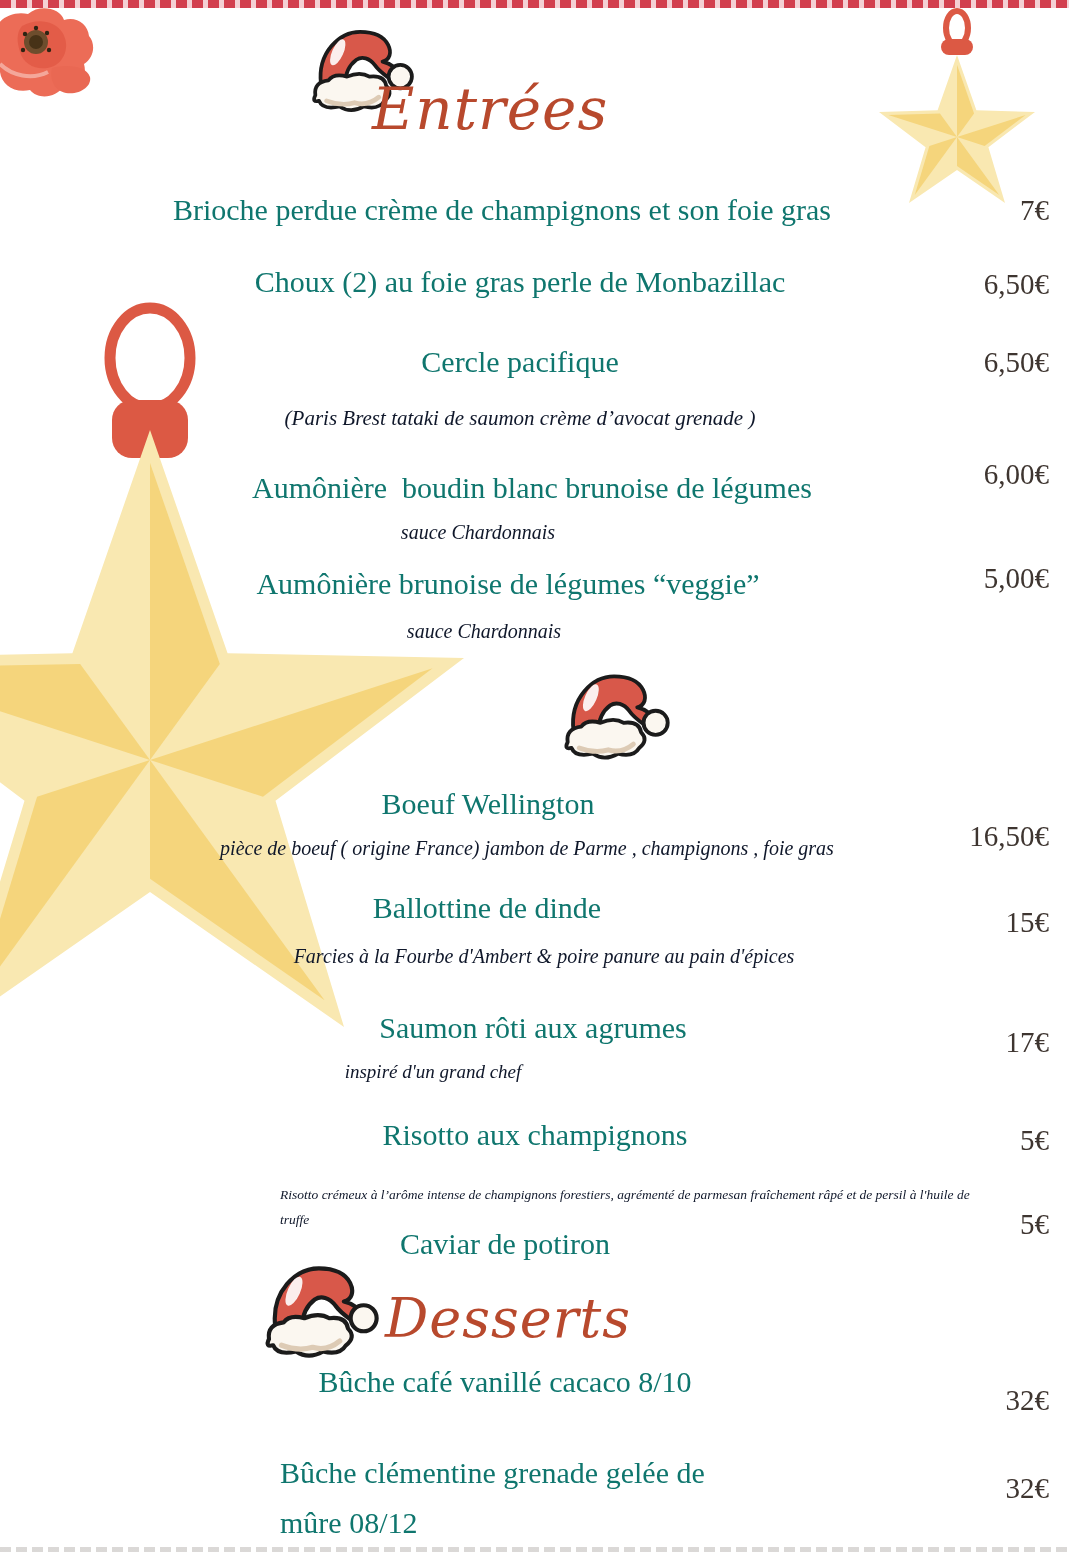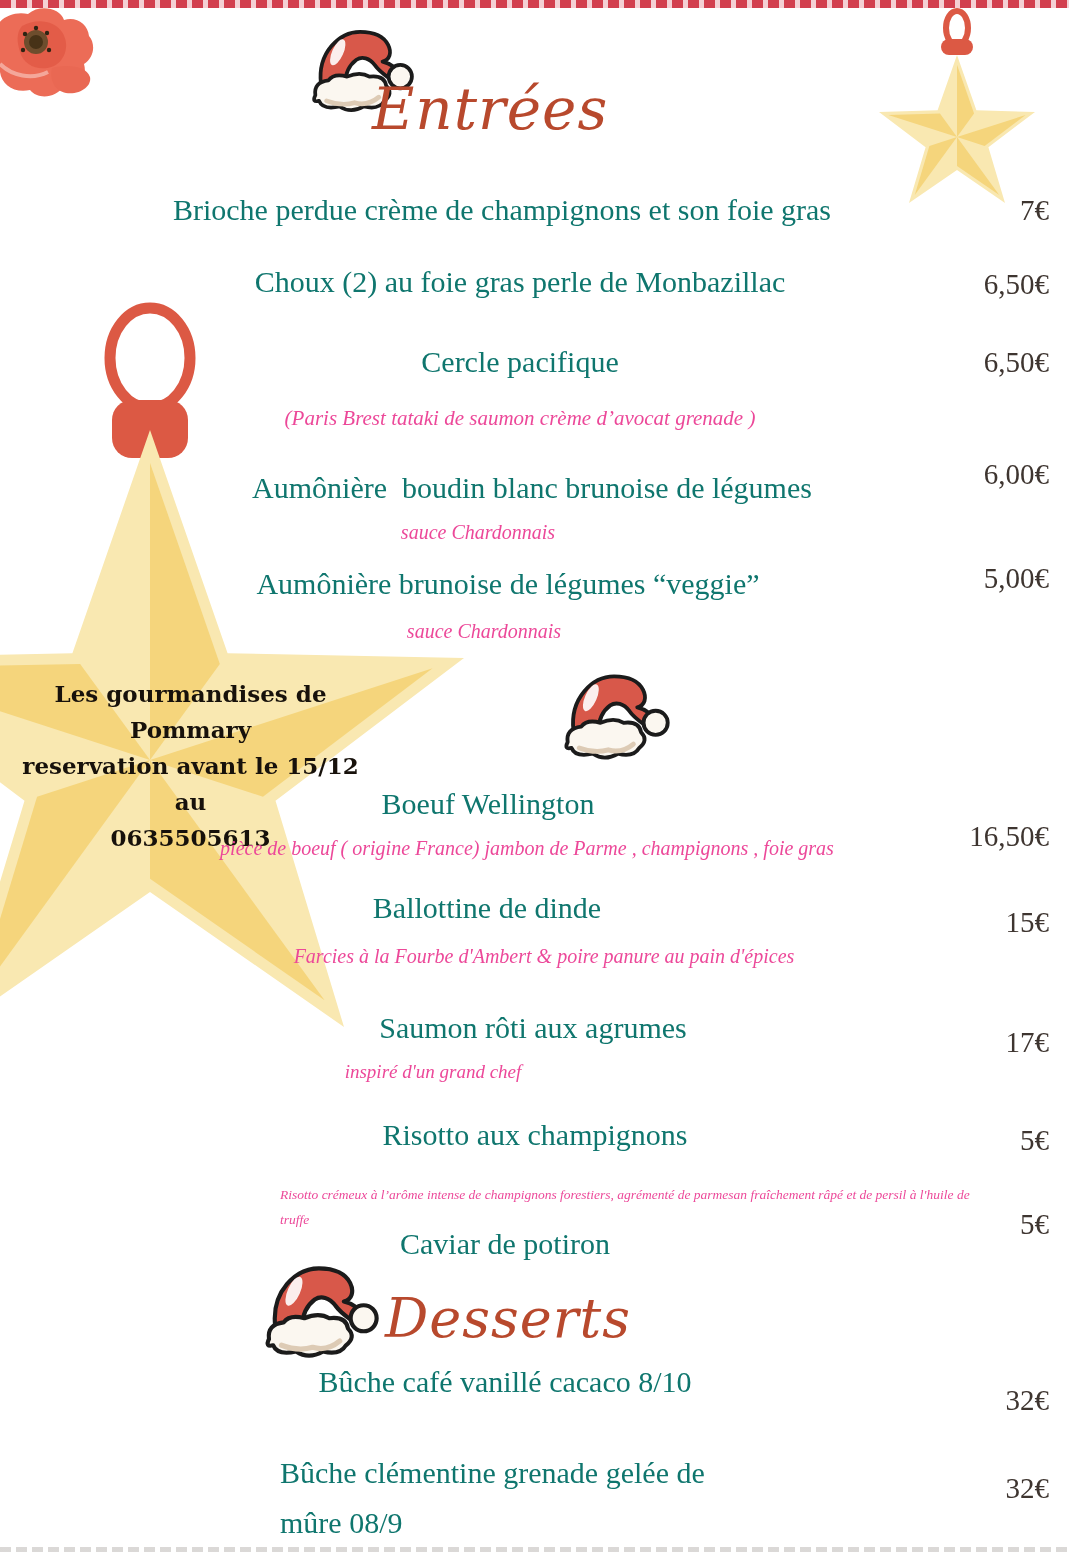--- a/index.html
+++ b/index.html
@@ -21,21 +21,21 @@
   .script-title{
     position:absolute;font-family:"DejaVu Serif",serif;font-style:italic;
     color:#b8492d;line-height:1;letter-spacing:1px;white-space:pre;
   }
   .item-name{
     position:absolute;transform:translateX(-50%);
     font-size:30px;color:#0f766e;white-space:pre;line-height:1.2;
   }
   .item-desc{
     position:absolute;transform:translateX(-50%);
-    font-size:20px;font-style:italic;color:#ec4899;white-space:pre;line-height:1.2;
+    font-size:20px;font-style:italic;color:#0f172a;white-space:pre;line-height:1.2;
   }
   .item-price{
     position:absolute;right:20px;font-size:29px;color:#3e3530;white-space:pre;
   }
   .note-block{
     position:absolute;left:18px;top:676px;width:345px;text-align:center;
     font-family:"DejaVu Serif",serif;font-weight:700;font-size:23px;
     line-height:36px;color:#17110b;
   }
   .wrap-left{transform:none;white-space:normal;text-align:left;margin-top:12px;}
@@ -93,25 +93,20 @@
     <polygon points="350,130 427.6,353.2 664,358 475.5,500.8 544,727 350,592 156,727 224.5,500.8 36,358 272.4,353.2" fill="#f9e8b1"></polygon>
     <g transform="translate(350 460) scale(0.9) translate(-350 -460)" fill="#f5d57c">
       <polygon points="350,460 350,130 427.6,353.2"></polygon>
       <polygon points="350,460 664,358 475.5,500.8"></polygon>
       <polygon points="350,460 544,727 350,592"></polygon>
       <polygon points="350,460 156,727 224.5,500.8"></polygon>
       <polygon points="350,460 36,358 272.4,353.2"></polygon>
     </g>
   </svg>
 
-  <div class="note-block">
-    <div>Les gourmandises de  Pommary</div>
-    <div>reservation avant le 15/12 au</div>
-    <div>0635505613</div>
-  </div>
 
   <svg class="deco" style="left:306px;top:22px" width="112" height="98" viewBox="0 0 120 100">
       <use href="#santa-hat"></use>
     </svg>
   <div class="script-title" style="left:372px;top:80px;font-size:58px">Entrées</div>
 
   <div class="item-name" style="left:502px;top:192px">Brioche perdue crème de champignons et son foie gras</div>
   <div class="item-price" style="top:194px">7€</div>
 
   <div class="item-name" style="left:520px;top:264px">Choux (2) au foie gras perle de Monbazillac</div>
@@ -153,16 +148,16 @@
   <div class="item-name" style="left:505px;top:1226px">Caviar de potiron</div>
 
   <svg class="deco" style="left:257px;top:1260px" width="128" height="104" viewBox="0 0 120 100">
       <use href="#santa-hat"></use>
     </svg>
   <div class="script-title" style="left:385px;top:1292px;font-size:54px">Desserts</div>
 
   <div class="item-name" style="left:505px;top:1364px">Bûche café vanillé cacaco 8/10</div>
   <div class="item-price" style="top:1384px">32€</div>
 
-  <div class="item-name wrap-left" style="left:280px;top:1436px;width:490px;line-height:50px">Bûche clémentine grenade gelée de mûre 08/9</div>
+  <div class="item-name wrap-left" style="left:280px;top:1436px;width:490px;line-height:50px">Bûche clémentine grenade gelée de mûre 08/12</div>
   <div class="item-price" style="top:1472px">32€</div>
 
 </div>
 
 </body></html>

